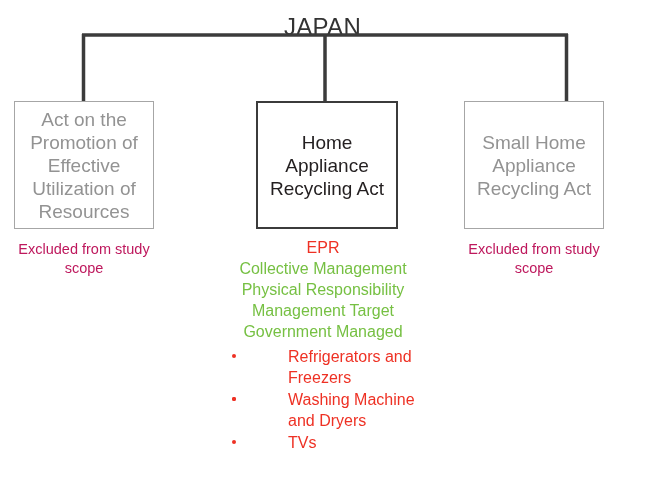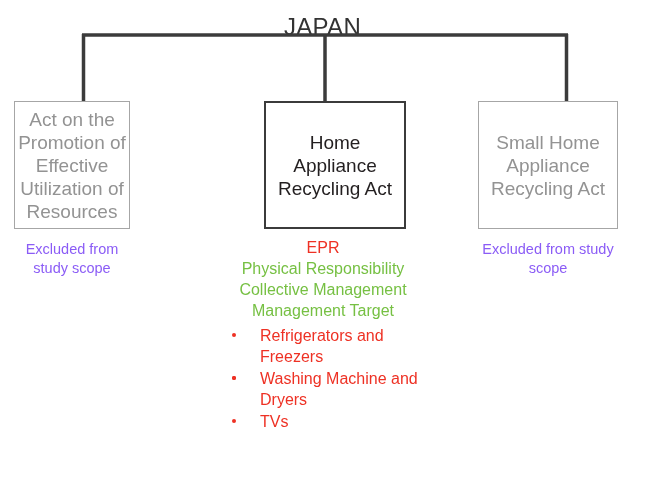--- a/index.html
+++ b/index.html
@@ -37,23 +37,23 @@
     width: 645px;
     height: 120px;
     pointer-events: none;
   }
 
   
   .node-col {
     position: absolute;
     top: 101px;
   }
-  #col-left   { left: 14px;  width: 116px; }
-  #col-center { left: 264px; width: 142px; }
-  #col-right  { left: 478px; width: 140px; }
+  #col-left   { left: 14px;  width: 140px; }
+  #col-center { left: 256px; width: 142px; }
+  #col-right  { left: 464px; width: 140px; }
 
   .node-box {
     box-sizing: border-box;
     display: flex;
     align-items: center;
     justify-content: center;
     text-align: center;
     line-height: 23px;
   }
   .node-box.muted {
@@ -65,21 +65,21 @@
   .node-box.primary {
     height: 128px;
     border: 2px solid #3b3b3b;
     color: #231f20;
     font-size: 19px;
   }
 
   .node-caption {
     margin-top: 11px;
     text-align: center;
-    color: #8b5cf6;
+    color: #be185d;
     font-size: 14.5px;
     line-height: 19px;
   }
 
   
   #annotations {
     position: absolute;
     left: 208px;
     top: 237px;
     width: 230px;
@@ -112,21 +112,21 @@
   }
   #product-list li .bullet {
     position: absolute;
     left: 24px;
     top: 8px;
     width: 4px;
     height: 4px;
     border-radius: 50%;
     background: #ee3124;
   }
-  #product-list li .txt { display: block; }
+  #product-list li .txt { display: block; margin-left: 28px; }
 </style>
 </head>
 <body>
 
 <div id="root-title">JAPAN</div>
 
 <svg id="connectors" viewBox="0 0 645 120" width="645" height="120">
   <line x1="82" y1="35" x2="568" y2="35" stroke="#3b3b3b" stroke-width="3.5"></line>
   <line x1="83.5" y1="34" x2="83.5" y2="101" stroke="#3b3b3b" stroke-width="3.5"></line>
   <line x1="325" y1="34" x2="325" y2="101" stroke="#3b3b3b" stroke-width="3.5"></line>
@@ -148,23 +148,24 @@
 
 <div class="node-col" id="col-right">
   <div class="node-box muted">
     <span>Small Home Appliance Recycling Act</span>
   </div>
   <div class="node-caption">Excluded from study scope</div>
 </div>
 
 <div id="annotations">
   <div class="ann-epr">EPR</div>
+  <div class="ann-feature">Collective Management</div>
   <div class="ann-feature">Physical Responsibility</div>
-  <div class="ann-feature">Collective Management</div>
   <div class="ann-feature">Management Target</div>
+  <div class="ann-feature">Government Managed</div>
 
   <ul id="product-list">
     <li>
       <span class="bullet"></span>
       <span class="txt">Refrigerators and Freezers</span>
     </li>
     <li>
       <span class="bullet"></span>
     </li>
     <li>

